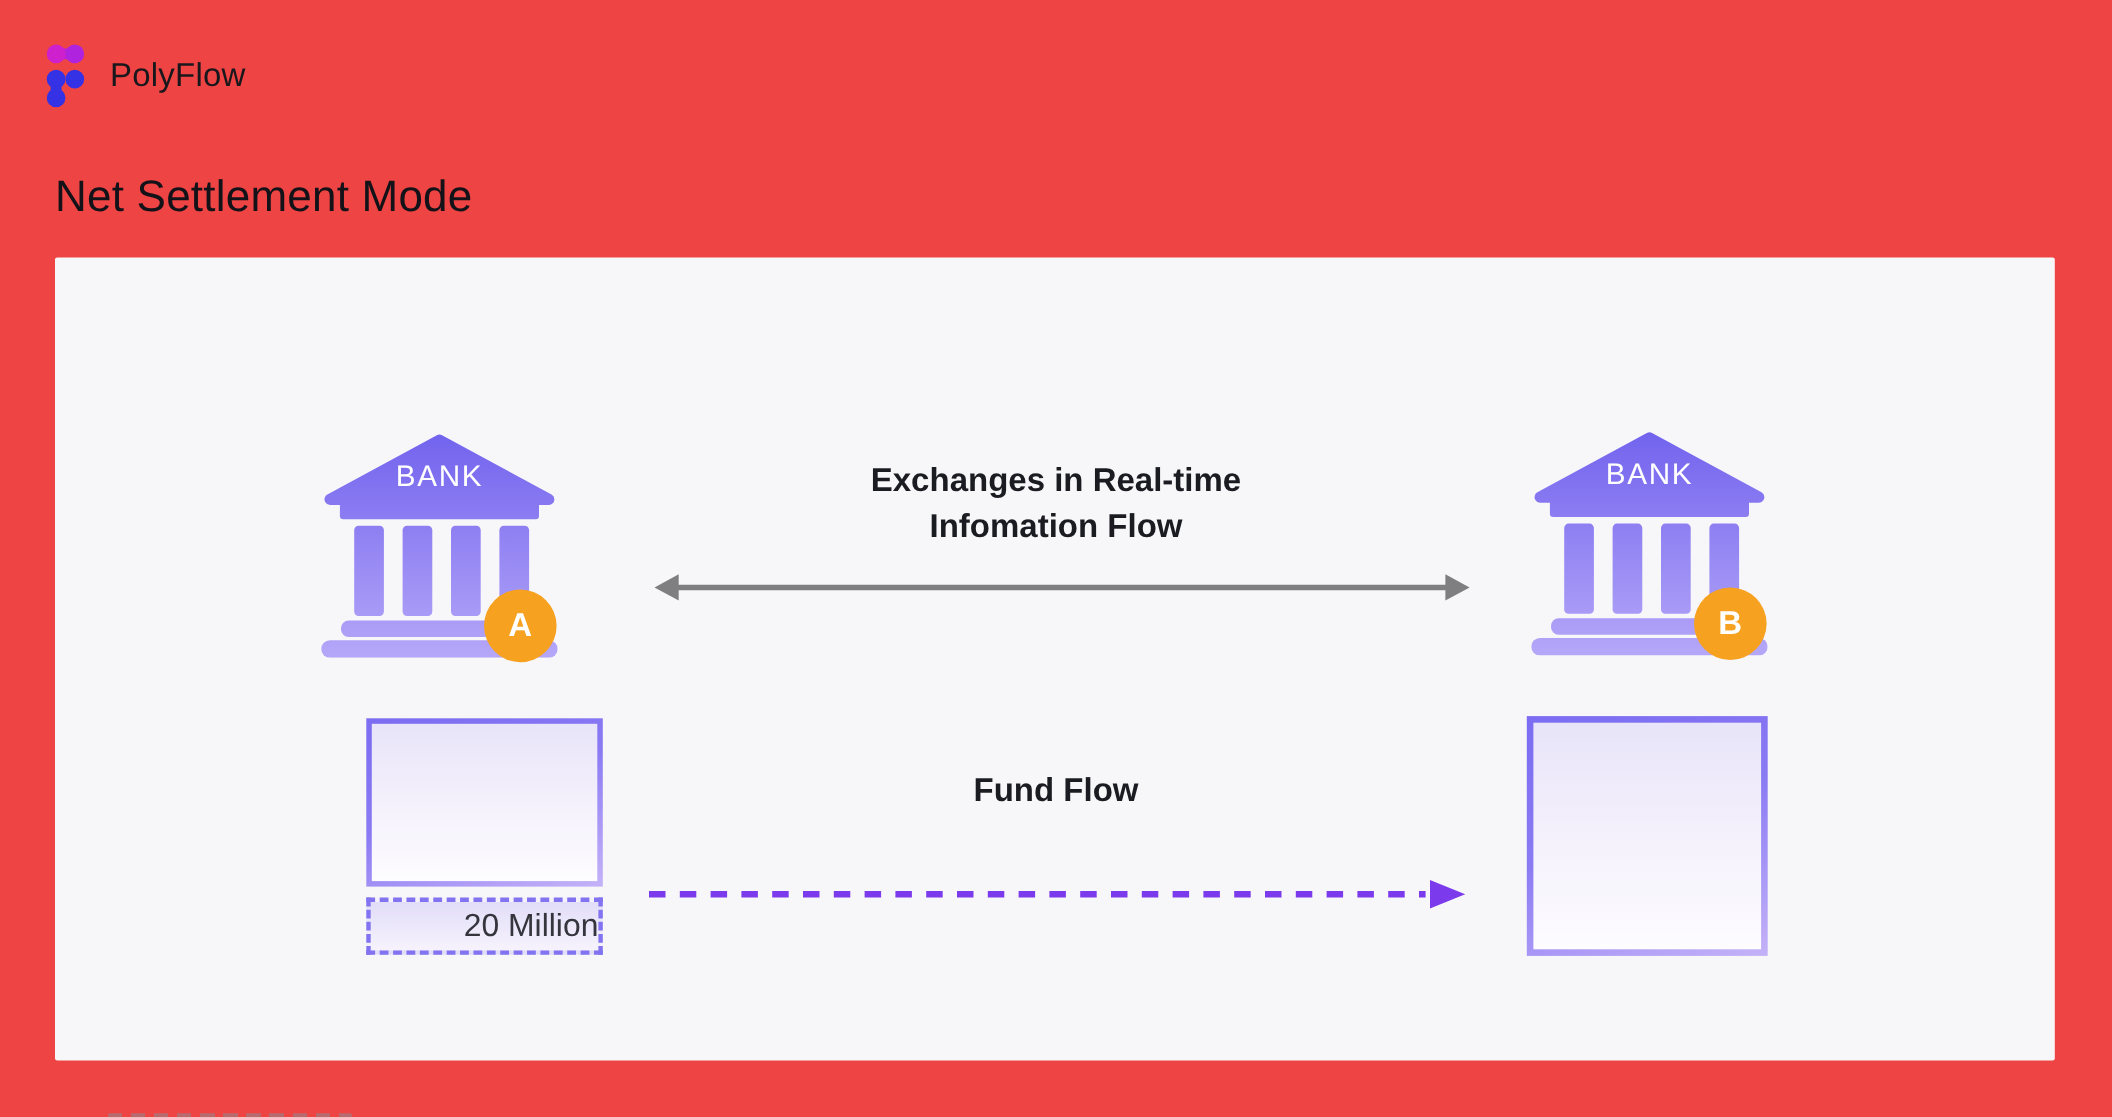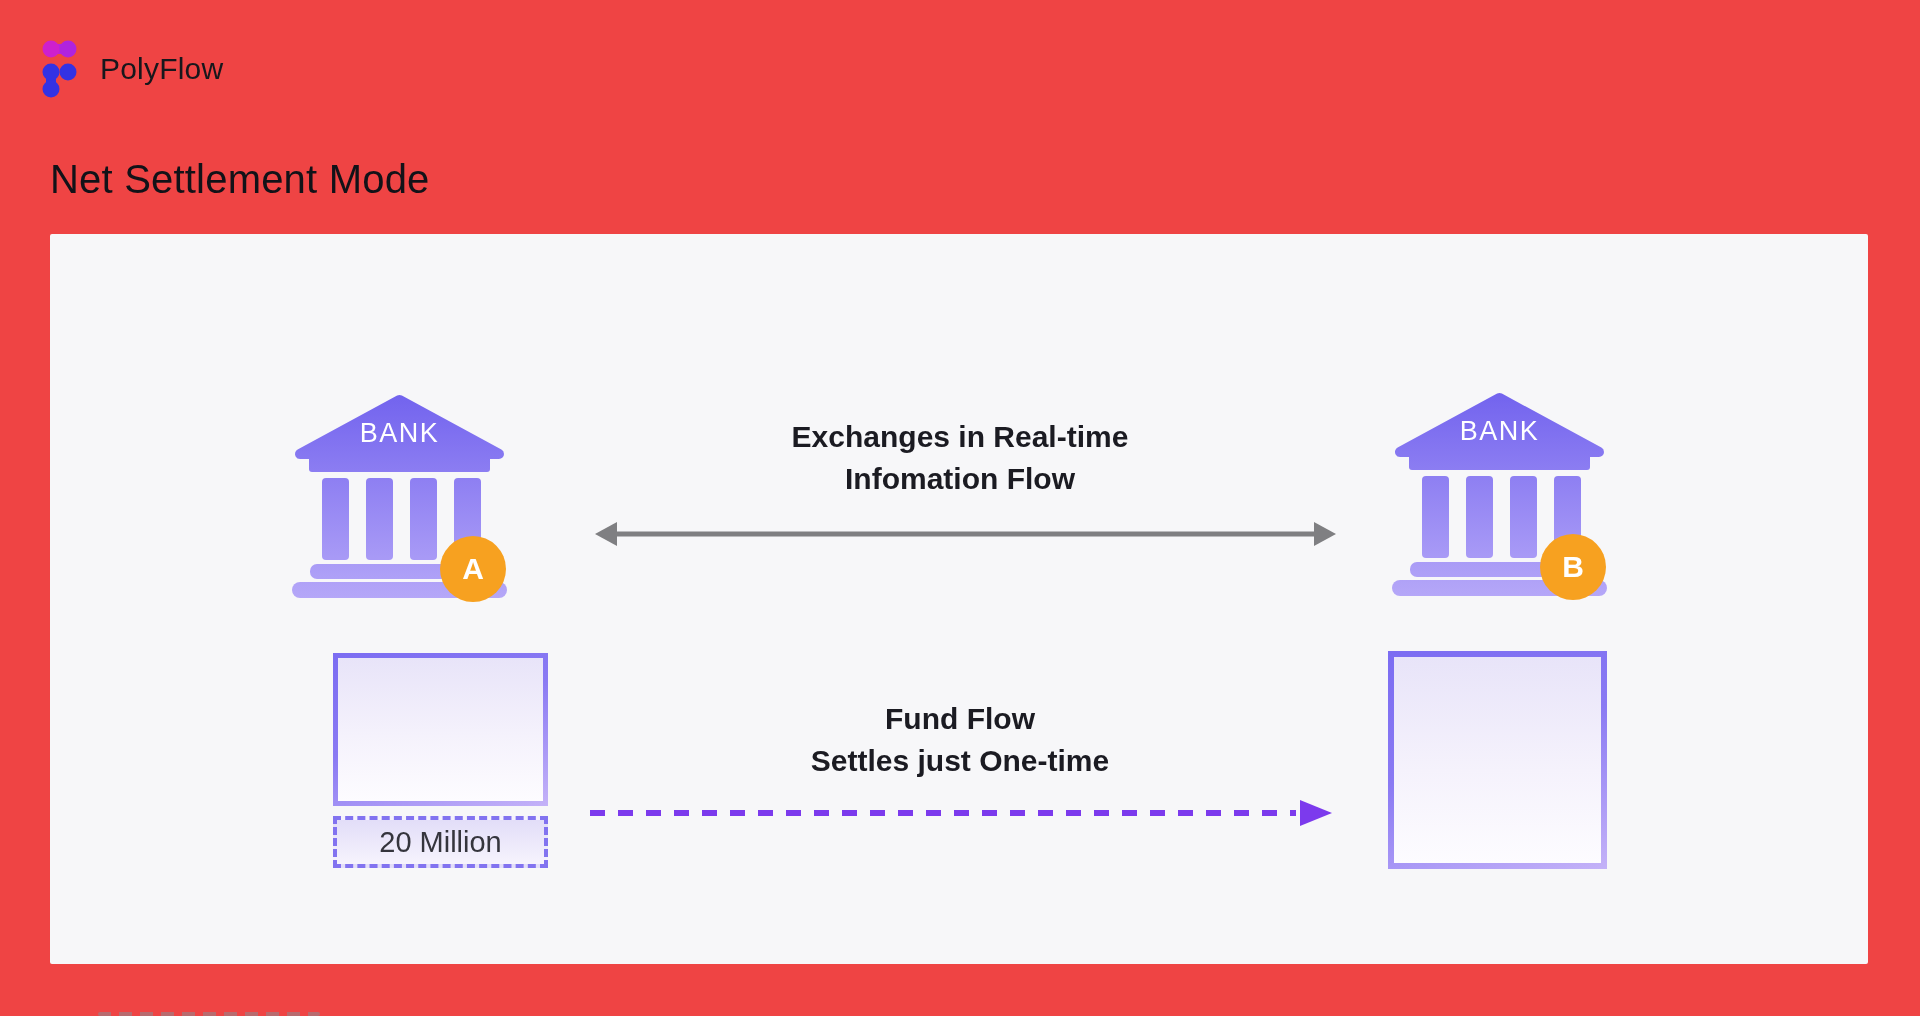--- a/index.html
+++ b/index.html
@@ -41,21 +41,21 @@
   .fund-arrow{left:540px;top:565px;}
   
   .square{position:absolute;background:linear-gradient(160deg,#7b6cf2 0%,#8a7af3 45%,#c4b2f8 100%);}
   .square-fill{width:100%;height:100%;background:linear-gradient(180deg,#e8e4f9 0%,#f5f2fc 55%,#fdfcff 100%);box-sizing:border-box;}
   .square-a{left:283px;top:419px;width:215px;height:153px;padding:5px;box-sizing:border-box;}
   .square-b{left:1338px;top:417px;width:219px;height:218px;padding:6px;box-sizing:border-box;}
   
   .amount-box{
     position:absolute;left:283px;top:582px;width:215px;height:52px;box-sizing:border-box;
     border:4px dashed #8273f0;background:linear-gradient(180deg,#e2ddf8 0%,#f6f3fd 100%);
-    display:flex;align-items:center;justify-content:center;
+    display:flex;align-items:center;justify-content:flex-end;
     font-size:29px;font-weight:500;color:#35353d;
   }
   
   .cutoff{
     position:absolute;left:98px;top:1012px;width:222px;height:4px;opacity:.55;
     background:repeating-linear-gradient(90deg,#8b8b92 0 13px,transparent 13px 21px);
     border-radius:2px;
   }
 </style>
 </head>
@@ -128,21 +128,20 @@
     </div>
 
     <svg class="arrow-svg info-arrow" width="745" height="28" viewBox="0 0 745 28" aria-hidden="true">
       <line x1="20" y1="14" x2="725" y2="14" stroke="#7f7f82" stroke-width="5"></line>
       <polygon points="24,2 2,14 24,26" fill="#7f7f82"></polygon>
       <polygon points="721,2 743,14 721,26" fill="#7f7f82"></polygon>
     </svg>
 
     <div class="flow-label fund-label">
       <div>Fund Flow</div>
-      <div>Settles just One-time</div>
     </div>
 
     <svg class="arrow-svg fund-arrow" width="745" height="28" viewBox="0 0 745 28" aria-hidden="true">
       <line x1="0" y1="14" x2="706" y2="14" stroke="#7c3aed" stroke-width="6" stroke-dasharray="15 13"></line>
       <polygon points="710,1 742,14 710,27" fill="#7c3aed"></polygon>
     </svg>
 
     <div class="square square-a">
         <div class="square-fill"></div>
       </div>

